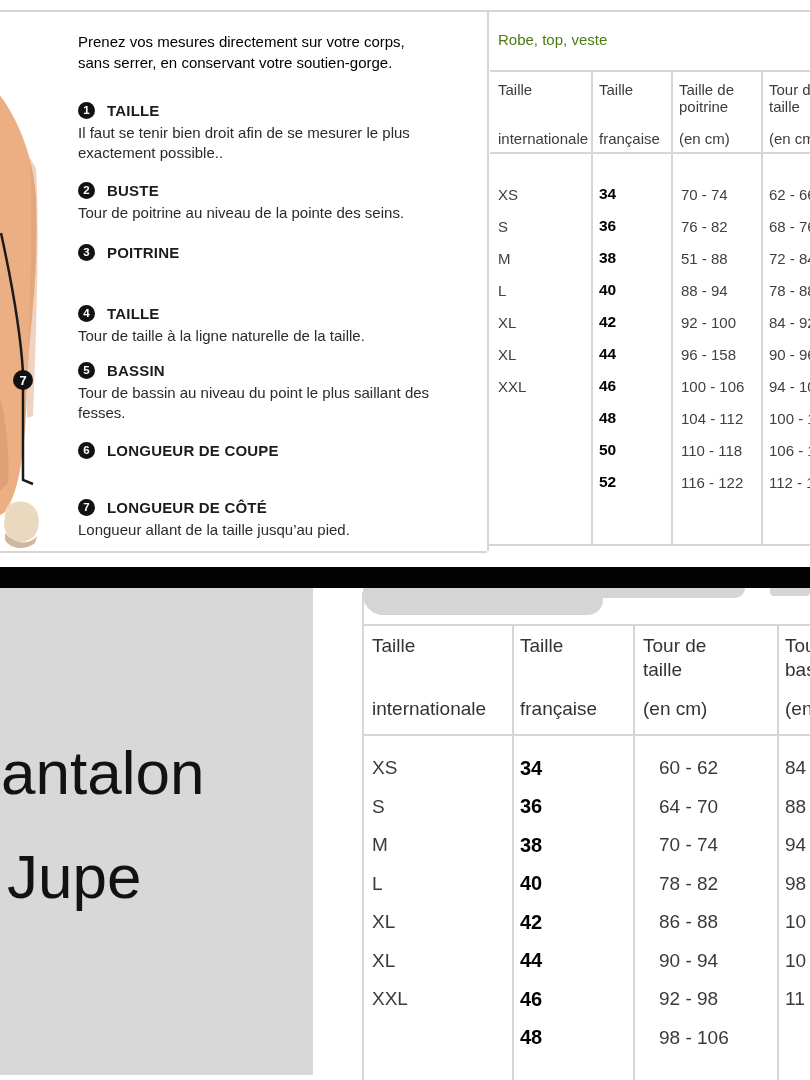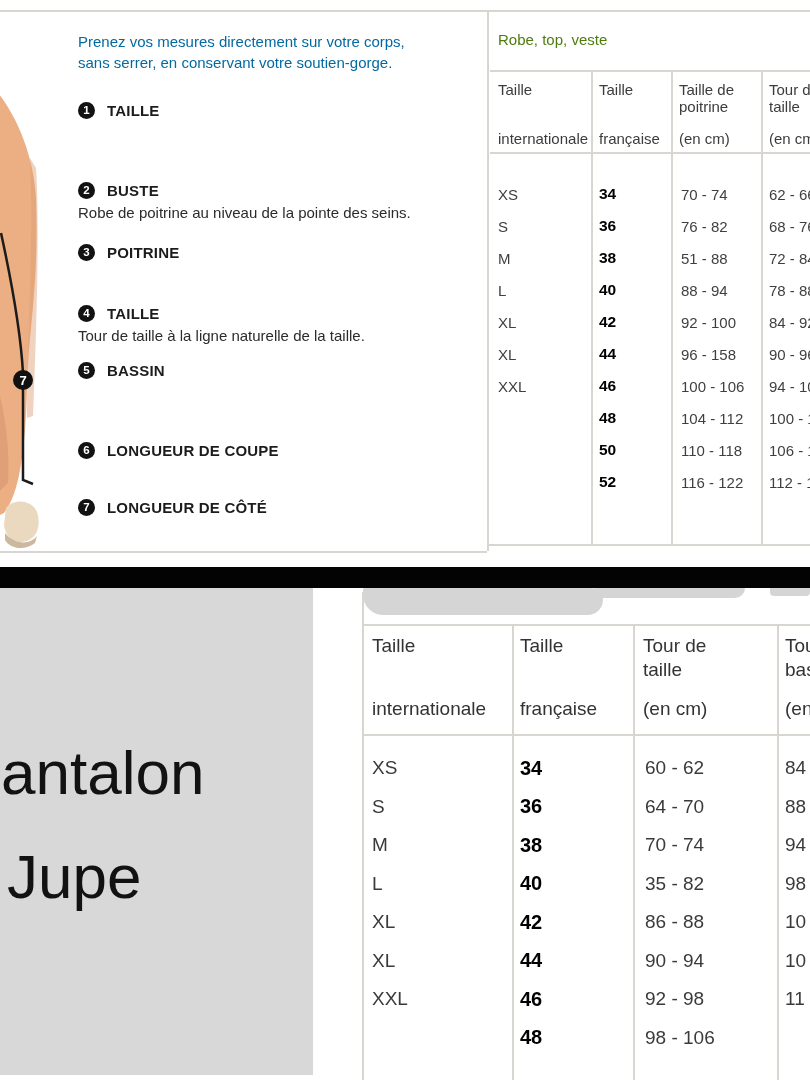--- a/index.html
+++ b/index.html
@@ -5,21 +5,21 @@
   html,body{margin:0;padding:0}
   body{
     width:810px;height:1080px;position:relative;overflow:hidden;
     background:#ffffff;color:#2e2e2e;
     font-family:"Liberation Sans","DejaVu Sans",sans-serif;
   }
   .gl{position:absolute;background:#d9d6d2}
   
   .intro{
     position:absolute;left:78px;top:31px;width:420px;
-    font-size:15px;line-height:21px;white-space:pre-line;color:#0369a1;
+    font-size:15px;line-height:21px;white-space:pre-line;color:#000000;
   }
   .m-item{position:absolute;left:78px;width:400px}
   .m-head{display:flex;align-items:center;height:20px}
   .badge{
     display:inline-flex;width:17px;height:17px;border-radius:50%;
     background:#121212;color:#fff;font-size:11.5px;font-weight:bold;
     align-items:center;justify-content:center;flex:0 0 17px;
   }
   .m-title{font-weight:bold;font-size:15px;margin-left:12px;color:#1c1c1c;letter-spacing:.2px}
   .m-desc{margin-top:3px;font-size:15px;line-height:19.5px;white-space:pre-line;color:#2b2b2b}
@@ -42,21 +42,21 @@
   .robe-rows .c4{width:120px;padding-left:8px}
   
   .black-bar{position:absolute;left:0;top:567px;width:810px;height:21px;background:#030303}
   .gray-panel{position:absolute;left:0;top:588px;width:313px;height:487px;background:#d8d8d8}
   .big{position:absolute;font-size:62px;line-height:72px;color:#121212;white-space:nowrap}
   .blob{position:absolute;background:#d5d5d5}
   .pant-rows{left:362px;top:735px;width:600px;padding-top:14px;font-size:19px;color:#3a3a3a}
   .pant-rows .trow{height:38.5px}
   .pant-rows .c1{width:150px;padding-left:10px}
   .pant-rows .c2{width:121px;padding-left:8px;font-weight:bold;color:#000;font-size:20px}
-  .pant-rows .c3{width:144px;padding-left:12px}
+  .pant-rows .c3{width:144px;padding-left:26px}
   .pant-rows .c4{width:180px;padding-left:8px}
   .figure{position:absolute;left:0;top:88px}
 </style>
 </head>
 <body>
 
 <svg class="figure" width="60" height="465" viewBox="0 0 60 465">
   <path d="M -2,5 C 18,30 34,70 36,110 C 38,170 34,210 30,250 C 26,290 28,330 22,370 C 18,398 12,415 4,425 L -2,428 Z" fill="#ecaf83"></path>
   <path d="M 30,70 C 34,150 27,260 27,330 L 33,328 C 36,250 40,140 36,80 Z" fill="#db9b70" opacity="0.45"></path>
   <path d="M -2,300 C 6,330 10,365 8,395 L -2,405 Z" fill="#e0a077"></path>
@@ -73,28 +73,30 @@
 
 <div>
   <div class="intro">Prenez vos mesures directement sur votre corps,
 sans serrer, en conservant votre soutien-gorge.</div>
 
   <div class="m-item" style="top:100px">
     <div class="m-head">
       <span class="badge">1</span>
       <span class="m-title">TAILLE</span>
     </div>
+    <div class="m-desc" style="width:380px">Il faut se tenir bien droit afin de se mesurer le plus
+exactement possible..</div>
   </div>
 
   <div class="m-item" style="top:180px">
     <div class="m-head">
       <span class="badge">2</span>
       <span class="m-title">BUSTE</span>
     </div>
-    <div class="m-desc">Robe de poitrine au niveau de la pointe des seins.</div>
+    <div class="m-desc">Tour de poitrine au niveau de la pointe des seins.</div>
   </div>
 
   <div class="m-item" style="top:242px">
     <div class="m-head">
       <span class="badge">3</span>
       <span class="m-title">POITRINE</span>
     </div>
   </div>
 
   <div class="m-item" style="top:303px">
@@ -103,34 +105,37 @@
       <span class="m-title">TAILLE</span>
     </div>
     <div class="m-desc">Tour de taille à la ligne naturelle de la taille.</div>
   </div>
 
   <div class="m-item" style="top:360px">
     <div class="m-head">
       <span class="badge">5</span>
       <span class="m-title">BASSIN</span>
     </div>
+    <div class="m-desc" style="width:382px">Tour de bassin au niveau du point le plus saillant des
+fesses.</div>
   </div>
 
   <div class="m-item" style="top:440px">
     <div class="m-head">
       <span class="badge">6</span>
       <span class="m-title">LONGUEUR DE COUPE</span>
     </div>
   </div>
 
   <div class="m-item" style="top:497px">
     <div class="m-head">
       <span class="badge">7</span>
       <span class="m-title">LONGUEUR DE CÔTÉ</span>
     </div>
+    <div class="m-desc">Longueur allant de la taille jusqu’au pied.</div>
   </div>
 </div>
 
 <div>
   <div class="r-title">Robe, top, veste</div>
 
   <div class="gl" style="left:490px;top:70px;width:320px;height:1.5px"></div>
   <div class="gl" style="left:490px;top:152px;width:320px;height:1.5px"></div>
   <div class="gl" style="left:488px;top:544px;width:322px;height:1.5px"></div>
   <div class="gl" style="left:591px;top:70px;width:1.5px;height:475px"></div>
@@ -292,21 +297,21 @@
     </div>
     <div class="trow">
       <div class="rc c1">M</div>
       <div class="rc c2">38</div>
       <div class="rc c3">70 - 74</div>
       <div class="rc c4">94</div>
     </div>
     <div class="trow">
       <div class="rc c1">L</div>
       <div class="rc c2">40</div>
-      <div class="rc c3">35 - 82</div>
+      <div class="rc c3">78 - 82</div>
       <div class="rc c4">98</div>
     </div>
     <div class="trow">
       <div class="rc c1">XL</div>
       <div class="rc c2">42</div>
       <div class="rc c3">86 - 88</div>
       <div class="rc c4">10</div>
     </div>
     <div class="trow">
       <div class="rc c1">XL</div>

